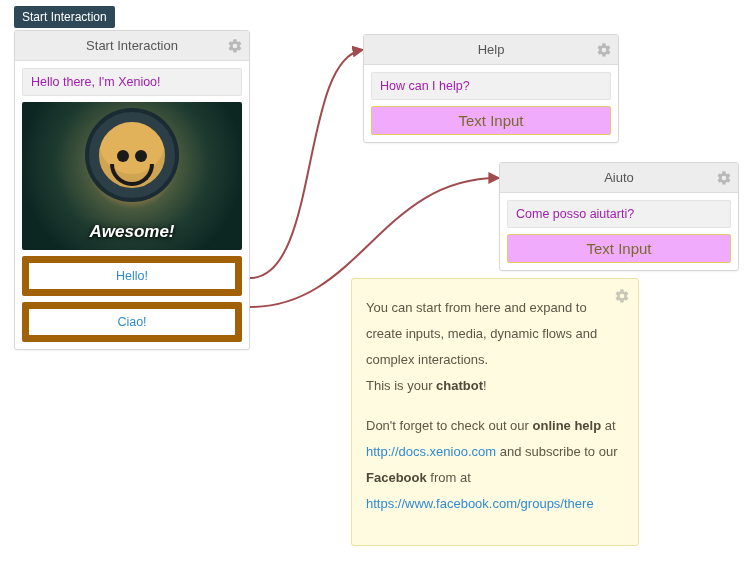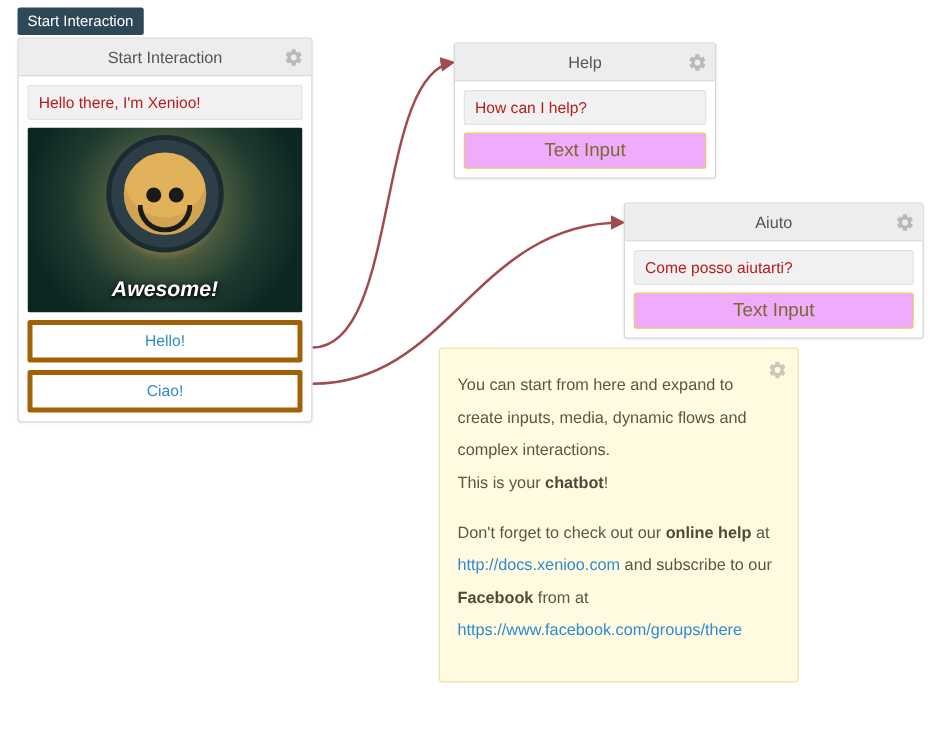--- a/index.html
+++ b/index.html
@@ -49,21 +49,21 @@
     transform: translate(0,-50%);
     width: 16px; height: 16px;
     opacity: .45;
     cursor: pointer;
   }
   .card-body { padding: 7px; }
 
   .msg-row {
     background: #f1f1f1;
     border: 1px solid #e3e3e3;
-    color: #b91c1c;
+    color: #a21caf;
     padding: 6px 8px;
     font-size: 12.5px;
     border-radius: 2px;
   }
 
   .media-box {
     margin-top: 6px;
     position: relative;
     width: 100%;
     height: 148px;
@@ -109,21 +109,21 @@
     color: #fff;
     font-weight: 700;
     font-size: 17px;
     font-style: italic;
     text-shadow: 0 1px 3px rgba(0,0,0,.9), 0 0 6px rgba(0,0,0,.6);
   }
 
   .choice-btn {
     display: block;
     text-align: center;
-    border: 4px solid #a16207;
+    border: 7px solid #a16207;
     color: #2f8bd0;
     background: #fff;
     font-size: 12.5px;
     padding: 6px 0;
     margin-top: 6px;
     border-radius: 2px;
     cursor: pointer;
   }
 
   .text-input-chip {
@@ -211,21 +211,21 @@
       </div>
       <div class="choice-btn">
         <span>Hello!</span>
       </div>
       <div class="choice-btn">
         <span>Ciao!</span>
       </div>
     </div>
   </div>
 
-  <div class="card" style="left:363px; top:34px; width:210px;">
+  <div class="card" style="left:363px; top:34px; width:256px;">
     <div class="card-header">
       <span>Help</span>
       <span class="gear">
         <svg class="gear-svg" viewBox="0 0 24 24">
             <path d="M19.14,12.94a7,7,0,0,0,.05-.94,7,7,0,0,0-.05-.94l2.11-1.65a.5.5,0,0,0,.12-.64l-2-3.46a.5.5,0,0,0-.6-.22l-2.49,1a7,7,0,0,0-1.63-.94L14.4,2.5A.5.5,0,0,0,13.91,2H9.91a.5.5,0,0,0-.49.42L9.17,5.15a7,7,0,0,0-1.63.94l-2.49-1a.5.5,0,0,0-.6.22l-2,3.46a.5.5,0,0,0,.12.64L4.68,11.06a7,7,0,0,0-.05.94,7,7,0,0,0,.05.94L2.57,14.59a.5.5,0,0,0-.12.64l2,3.46a.5.5,0,0,0,.6.22l2.49-1a7,7,0,0,0,1.63.94l.25,2.65a.5.5,0,0,0,.49.42h4a.5.5,0,0,0,.49-.42l.25-2.65a7,7,0,0,0,1.63-.94l2.49,1a.5.5,0,0,0,.6-.22l2-3.46a.5.5,0,0,0-.12-.64ZM12,15.5A3.5,3.5,0,1,1,15.5,12,3.5,3.5,0,0,1,12,15.5Z"></path>
           </svg>
       </span>
     </div>
     <div class="card-body">
       <div class="msg-row">

